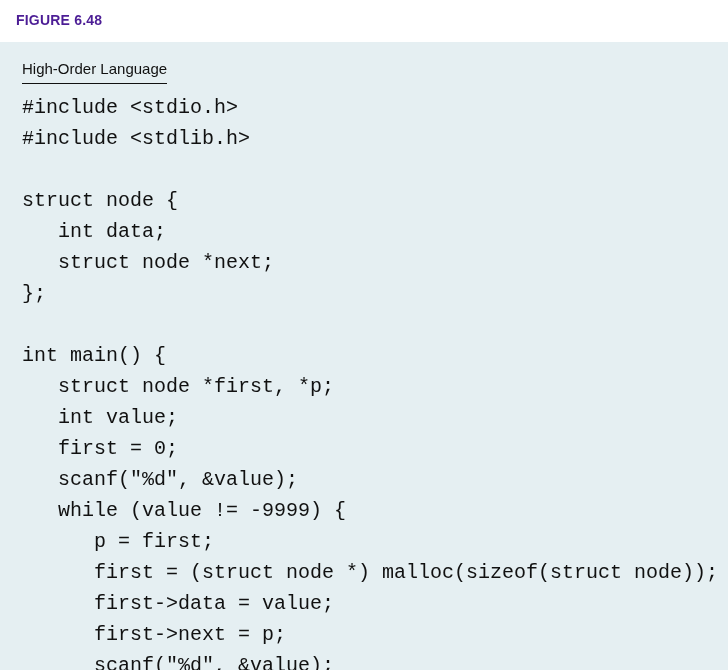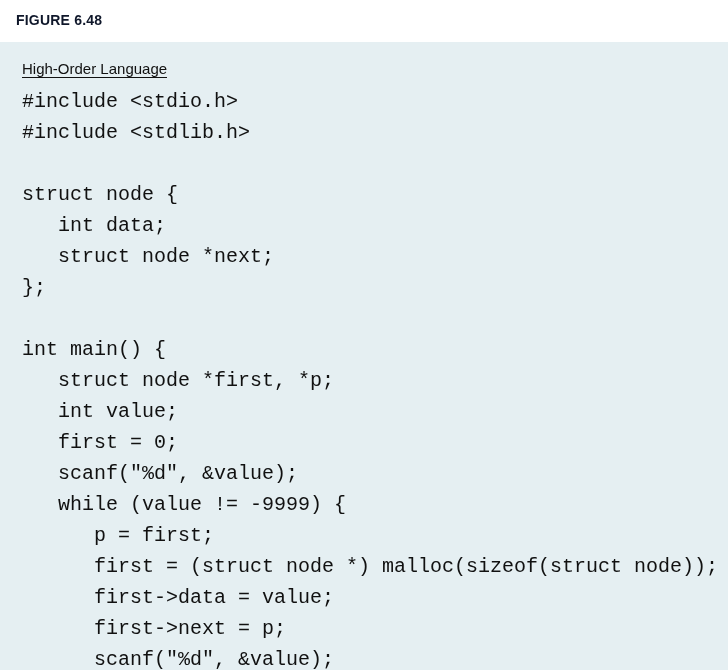--- a/index.html
+++ b/index.html
@@ -9,41 +9,41 @@
     background: #ffffff;
     font-family: Arial, Helvetica, sans-serif;
   }
   .header {
     padding: 12px 16px 10px 16px;
     background: #ffffff;
   }
   .fig-label {
     font-weight: bold;
     font-size: 14px;
-    color: #0f172a;
+    color: #4c1d95;
     letter-spacing: 0.2px;
     margin-bottom: 4px;
   }
   .fig-caption {
     font-size: 14px;
     color: #222;
     font-weight: 400;
   }
   .code-panel {
     background: #e5eff2;
     padding: 18px 22px 22px 22px;
     box-sizing: border-box;
     width: 728px;
   }
   .section-title {
     display: inline-block;
     font-size: 15px;
     color: #111;
     border-bottom: 1px solid #111;
-    padding-bottom: 0;
+    padding-bottom: 6px;
     margin-bottom: 8px;
     font-family: Arial, Helvetica, sans-serif;
   }
   pre.code {
     margin: 0;
     font-family: "Courier New", Courier, monospace;
     font-size: 20px;
     line-height: 1.55;
     color: #111;
     white-space: pre;

